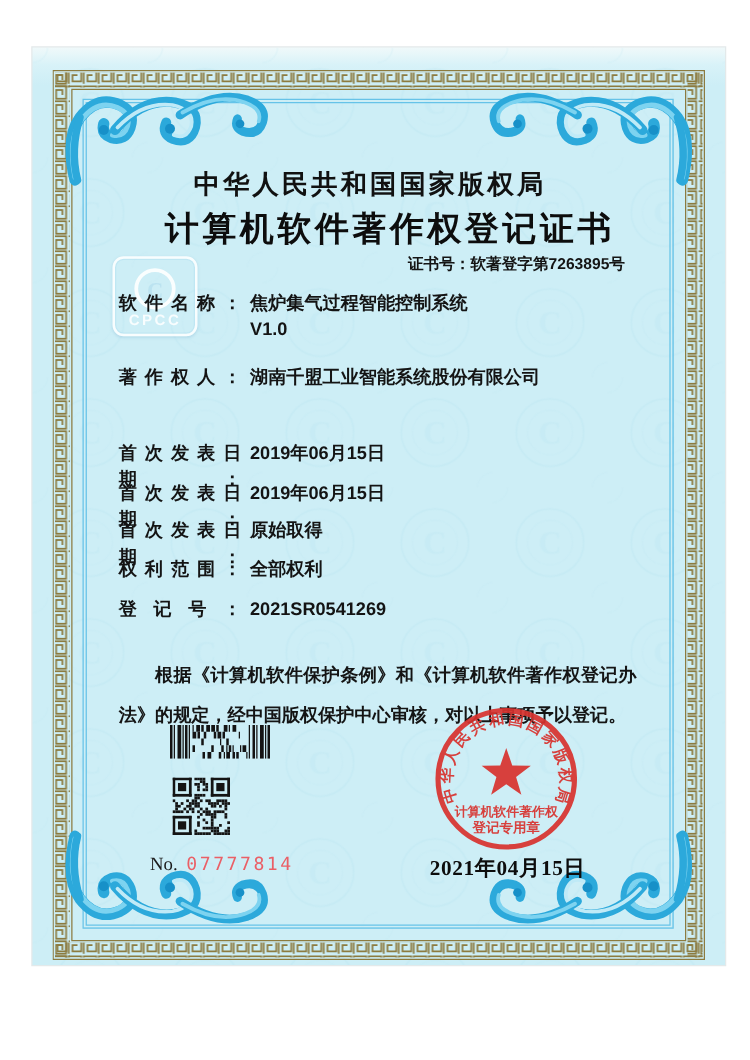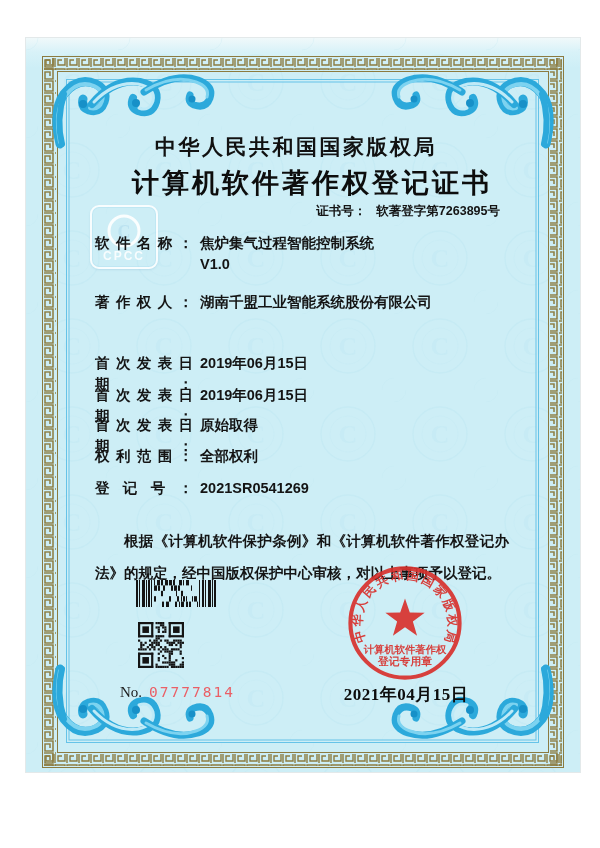--- a/index.html
+++ b/index.html
@@ -18,21 +18,21 @@
   .orn.bl{left:22px;bottom:23px;transform:scaleY(-1);}
   .orn.br{right:22px;bottom:23px;transform:scale(-1,-1);}
   .emboss{left:64px;top:167px;width:64px;height:60px;border-radius:9px;
     border:2px solid rgba(255,255,255,.85);box-shadow:0 1px 2px rgba(140,190,215,.35), inset 0 0 0 1px rgba(170,220,240,.4);}
   .emboss svg{display:block;}
   .t1{left:0;top:95px;width:540px;text-align:center;font-size:21px;font-weight:700;
     letter-spacing:2.5px;color:#111;}
   .t2{left:16px;top:127px;width:540px;text-align:center;font-size:27px;font-weight:700;
     letter-spacing:3px;color:#0d0d0d;font-family:"Liberation Serif","DejaVu Serif",serif;}
   .certno{left:0;top:165px;width:474px;text-align:right;font-size:12.5px;font-weight:700;color:#141414;}
-  .certno .lbl{margin-right:10px;}
+  .certno .lbl{}
   .row{left:69px;width:460px;font-size:14.5px;font-weight:700;color:#141414;line-height:21px;}
   .row .lbl{display:inline-block;width:98px;text-align:justify;text-align-last:justify;vertical-align:top;}
   .row .val{display:inline-block;margin-left:3px;vertical-align:top;max-width:340px;}
   .stmt{left:69px;top:475px;width:414px;font-size:14.5px;font-weight:600;color:#141414;
     line-height:32px;text-indent:2em;text-align:justify;margin-top:12px;}
   .serial{left:94px;top:646px;font-size:15px;color:#1c1c1c;
     font-family:"Liberation Serif","DejaVu Serif",serif;}
   .serial .num{color:#ea5f66;letter-spacing:2px;margin-left:7px;
     font-family:"DejaVu Sans Mono",monospace;font-size:14.5px;}
   .date{left:299px;top:645px;width:162px;text-align:center;font-size:17px;font-weight:700;

